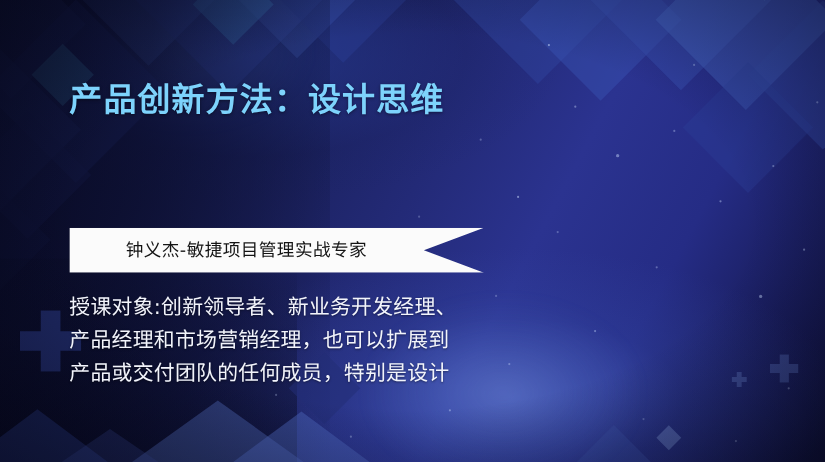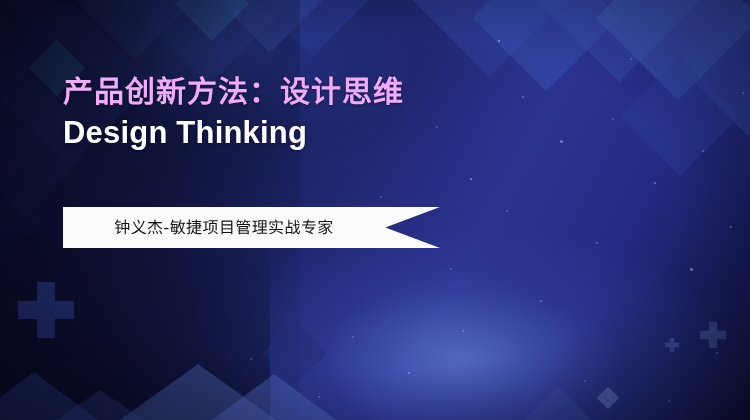--- a/index.html
+++ b/index.html
@@ -110,21 +110,21 @@
   }
 
   .title-block {
     position: absolute;
     left: 0;
     top: 72px;
     width: 620px;
   }
   .title-cn {
     margin: 0;
-    color: #f0abfc;
+    color: #7dd3fc;
     font-size: 30px;
     font-weight: bold;
     letter-spacing: 1px;
     line-height: 40px;
     text-shadow: 0 1px 3px rgba(0,0,0,0.45);
     white-space: nowrap;
   }
   .title-en {
     margin: 0;
     color: #ffffff;
@@ -252,21 +252,21 @@
   <div class="star" style="left:584px; top:380px; width:2px; height:2px; opacity:.28;"></div>
   <div class="star" style="left:506px; top:210px; width:2px; height:2px; opacity:.30;"></div>
   <div class="star" style="left:450px; top:268px; width:2px; height:2px; opacity:.28;"></div>
 
   <div class="bg-vignette"></div>
 
   <div class="content">
 
     <div class="title-block">
       <h1 class="title-cn">产品创新方法：设计思维</h1>
-      <h2 class="title-en">Design Thinking</h2>
     </div>
 
     <div class="ribbon-shape"></div>
     <div class="ribbon-text">钟义杰-敏捷项目管理实战专家</div>
 
+    <p class="body-text">授课对象:创新领导者、新业务开发经理、产品经理和市场营销经理，也可以扩展到产品或交付团队的任何成员，特别是设计</p>
 
   </div>
 </div>
 
 </body></html>

